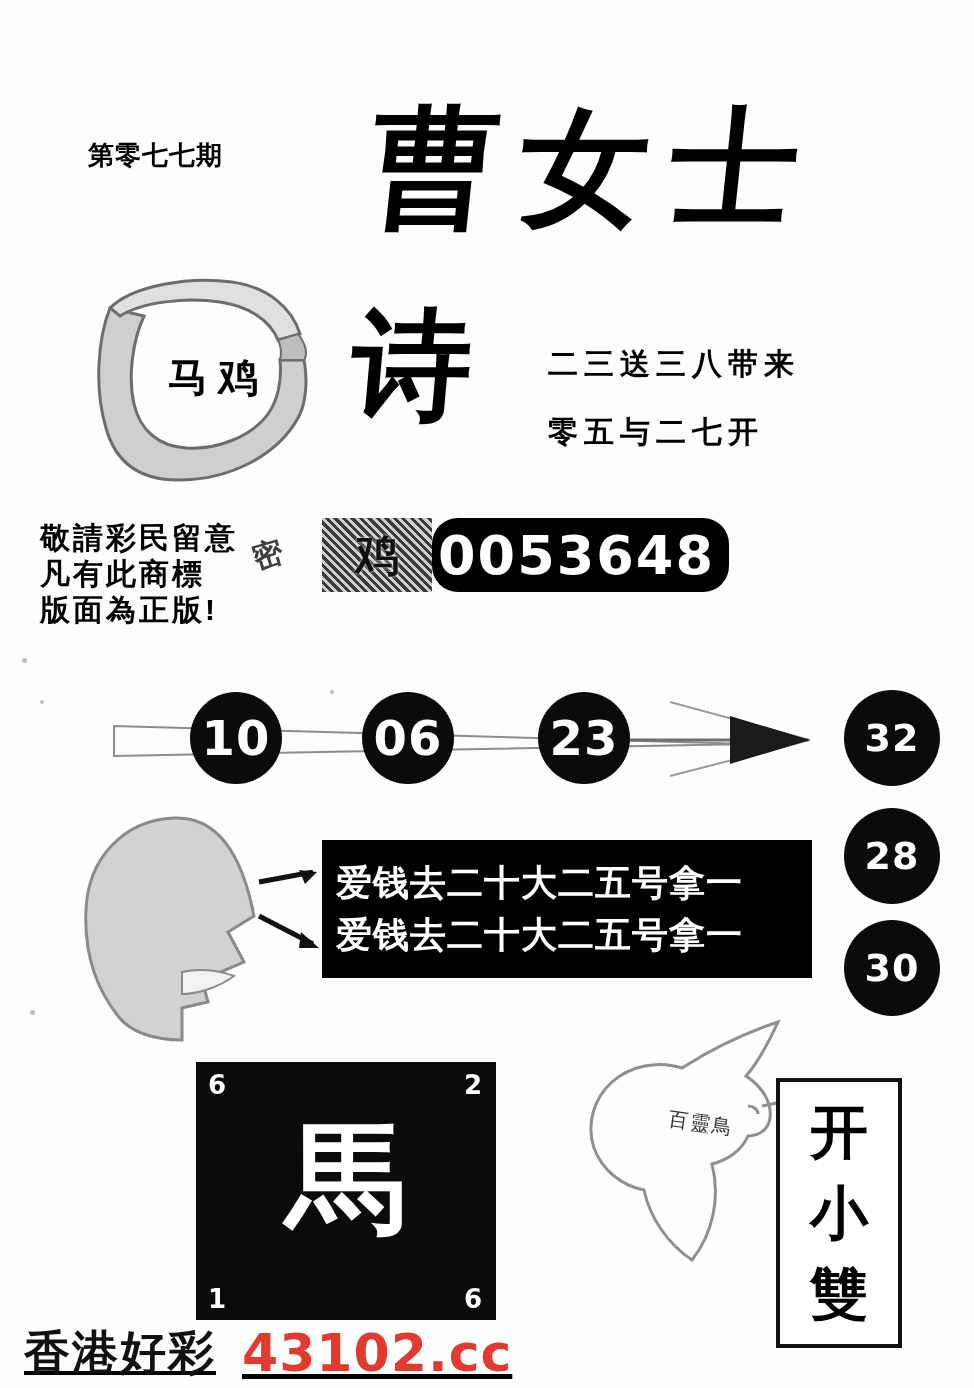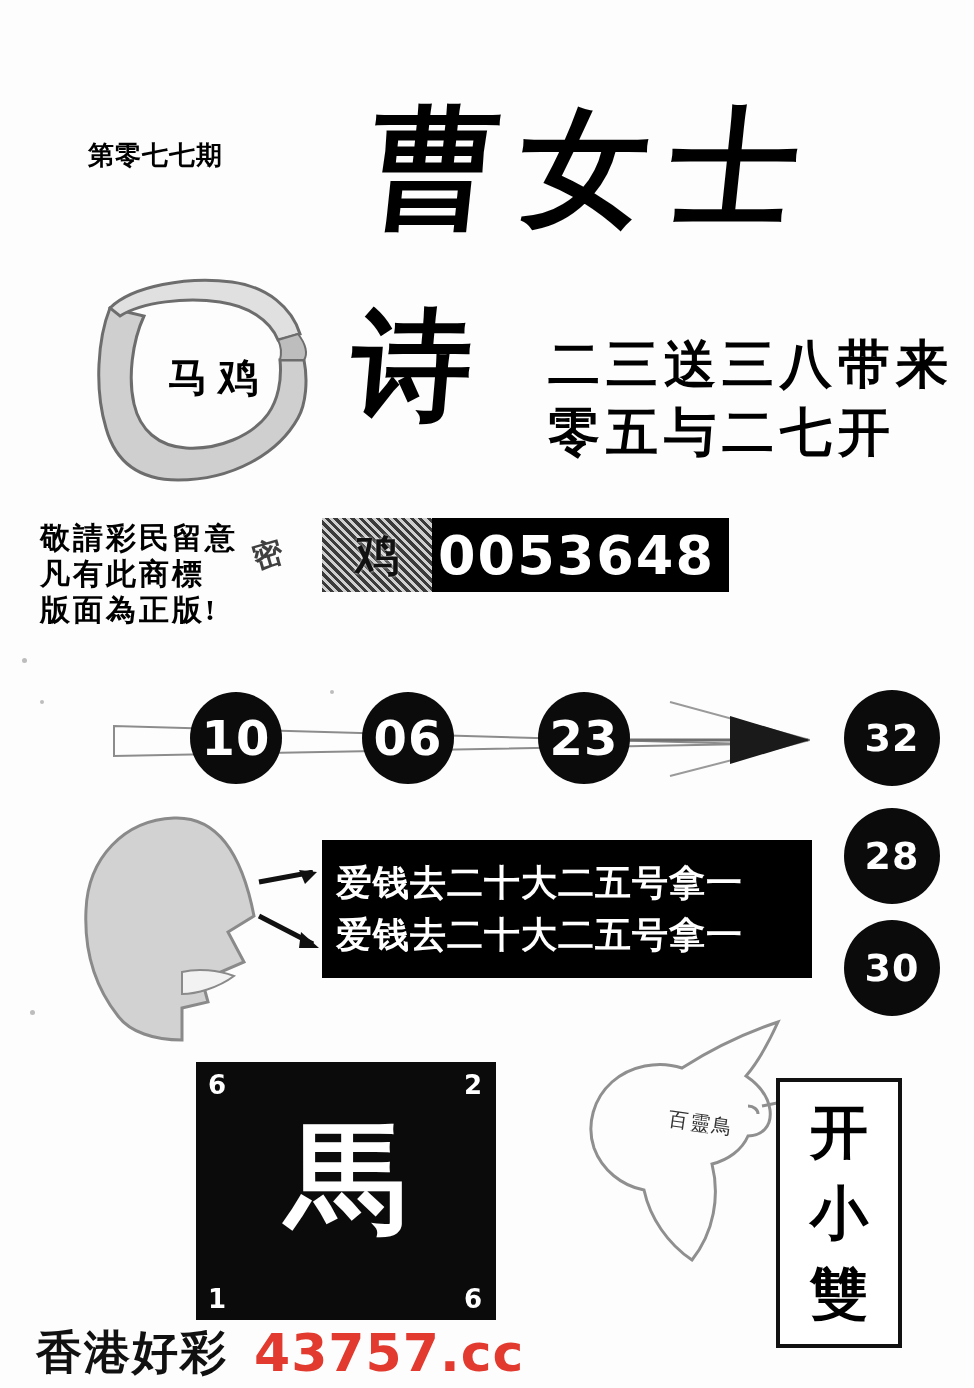--- a/index.html
+++ b/index.html
@@ -78,33 +78,33 @@
     font-weight: 700;
     line-height: 130px;
     transform: skewX(-5deg);
   }
 
   .poem-lines {
     position: absolute;
     left: 548px;
     top: 330px;
     font-family: "DejaVu Serif", serif;
-    font-size: 52px;
+    font-size: 30px;
     font-weight: 700;
     line-height: 68px;
     letter-spacing: 6px;
     white-space: nowrap;
   }
 
   
   .notice {
     position: absolute;
     left: 40px;
     top: 520px;
-    font-family: Liberation Serif, serif;
+    font-family: Liberation Sans, sans-serif;
     font-size: 30px;
     font-weight: 700;
     line-height: 36px;
     letter-spacing: 3px;
     white-space: nowrap;
   }
   .stamp {
     position: absolute;
     left: 255px;
     top: 530px;
@@ -142,20 +142,21 @@
   .code-bar .code-digits {
     background: #000;
     color: #fff;
     padding: 0 14px 0 6px;
     display: flex;
     align-items: center;
     font-family: "DejaVu Sans", sans-serif;
     font-size: 54px;
     font-weight: 700;
     letter-spacing: 2px;
+    border-radius: 26px;
   }
 
   
   .ball {
     position: absolute;
     background: #0b0b0b;
     color: #fff;
     border-radius: 50%;
     display: flex;
     align-items: center;
@@ -279,25 +280,26 @@
     justify-content: space-evenly;
     font-family: "DejaVu Serif", serif;
     font-size: 58px;
     font-weight: 700;
     line-height: 62px;
   }
 
   
   .footer {
     position: absolute;
-    left: 36px;
+    left: 24px;
     top: 1322px;
     display: flex;
     align-items: center;
     gap: 26px;
+    text-decoration: underline;
   }
   .footer .site-name {
     font-family: "DejaVu Serif", serif;
     font-size: 46px;
     font-weight: 700;
     color: #111;
     letter-spacing: 2px;
   }
   .footer .site-url {
     font-family: "DejaVu Sans", sans-serif;
@@ -415,16 +417,16 @@
   <div class="dove-label">百靈鳥</div>
 
   <div class="v-banner">
     <div>开</div>
     <div>小</div>
     <div>雙</div>
   </div>
 
   <div class="footer">
     <span class="site-name">香港好彩</span>
-    <span class="site-url">43757.cc</span>
+    <span class="site-url">43102.cc</span>
   </div>
 
 </div>
 
 </body></html>

